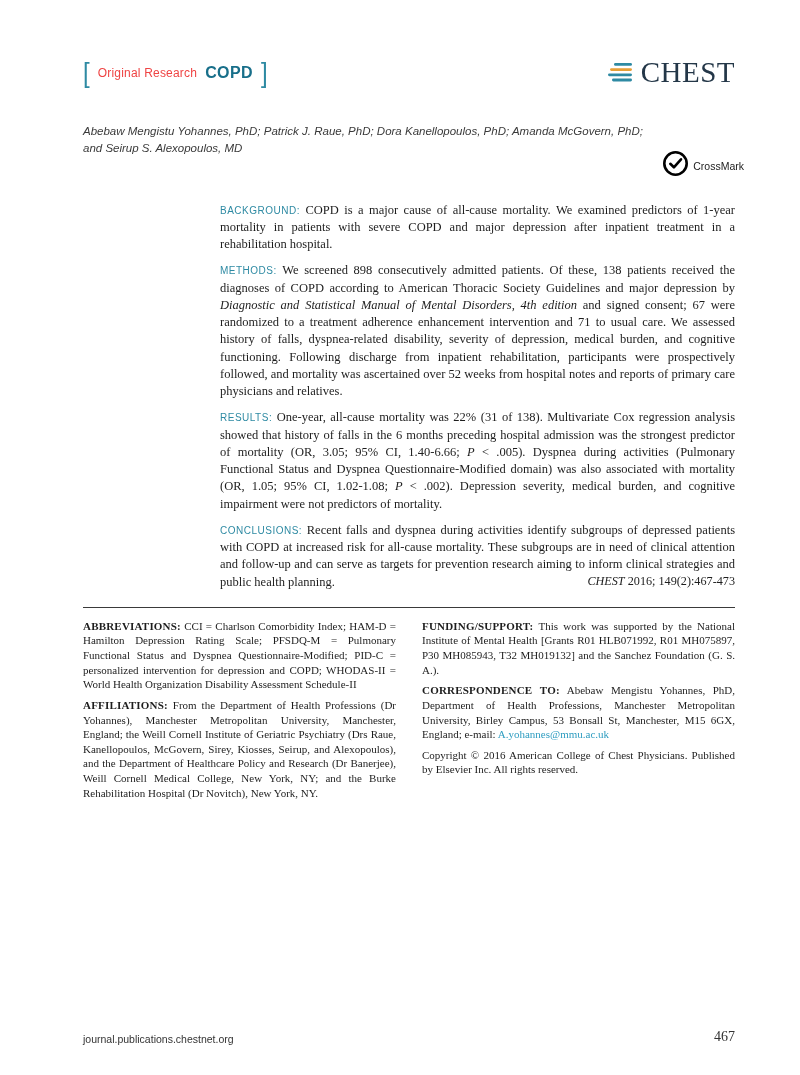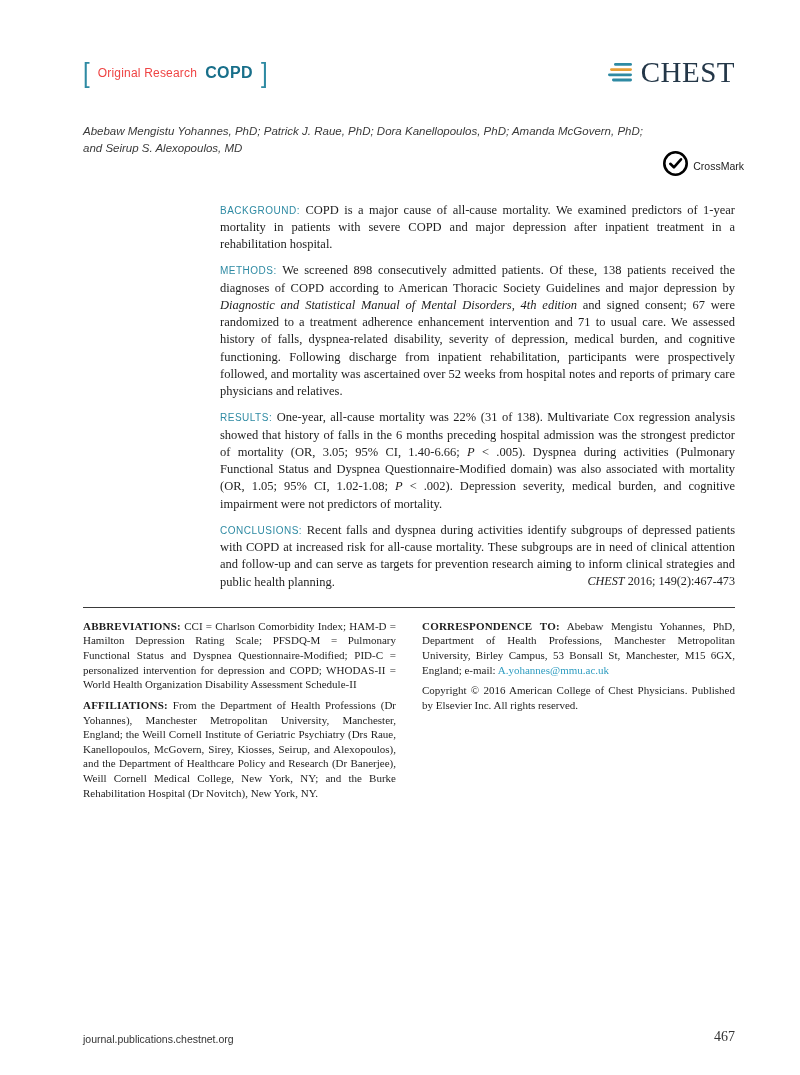--- a/index.html
+++ b/index.html
@@ -113,20 +113,24 @@
         <span class="fn-label">ABBREVIATIONS:</span>
         <span><span>CCI = Charlson Comorbidity Index; HAM-D = Hamilton Depression Rating Scale; PFSDQ-M = Pulmonary Functional Status and Dyspnea Questionnaire-Modified; PID-C = personalized intervention for depression and COPD; WHODAS-II = World Health Organization Disability Assessment Schedule-II</span></span>
       </p>
       <p class="fn">
         <span class="fn-label">AFFILIATIONS:</span>
         <span><span>From the Department of Health Professions (Dr Yohannes), Manchester Metropolitan University, Manchester, England; the Weill Cornell Institute of Geriatric Psychiatry (Drs Raue, Kanellopoulos, McGovern, Sirey, Kiosses, Seirup, and Alexopoulos), and the Department of Healthcare Policy and Research (Dr Banerjee), Weill Cornell Medical College, New York, NY; and the Burke Rehabilitation Hospital (Dr Novitch), New York, NY.</span></span>
       </p>
     </div>
     <div class="fcol">
       <p class="fn">
+        <span class="fn-label">FUNDING/SUPPORT:</span>
+        <span><span>This work was supported by the National Institute of Mental Health [Grants R01 HLB071992, R01 MH075897, P30 MH085943, T32 MH019132] and the Sanchez Foundation (G. S. A.).</span></span>
+      </p>
+      <p class="fn">
         <span class="fn-label">CORRESPONDENCE TO:</span>
         <span><span>Abebaw Mengistu Yohannes, PhD, Department of Health Professions, Manchester Metropolitan University, Birley Campus, 53 Bonsall St, Manchester, M15 6GX, England; e-mail: </span><span class="lnk">A.yohannes@mmu.ac.uk</span></span>
       </p>
       <p class="fn">
         <span class="fn-label"></span>
         <span><span>Copyright © 2016 American College of Chest Physicians. Published by Elsevier Inc. All rights reserved.</span></span>
       </p>
     </div>
   </div>
 

